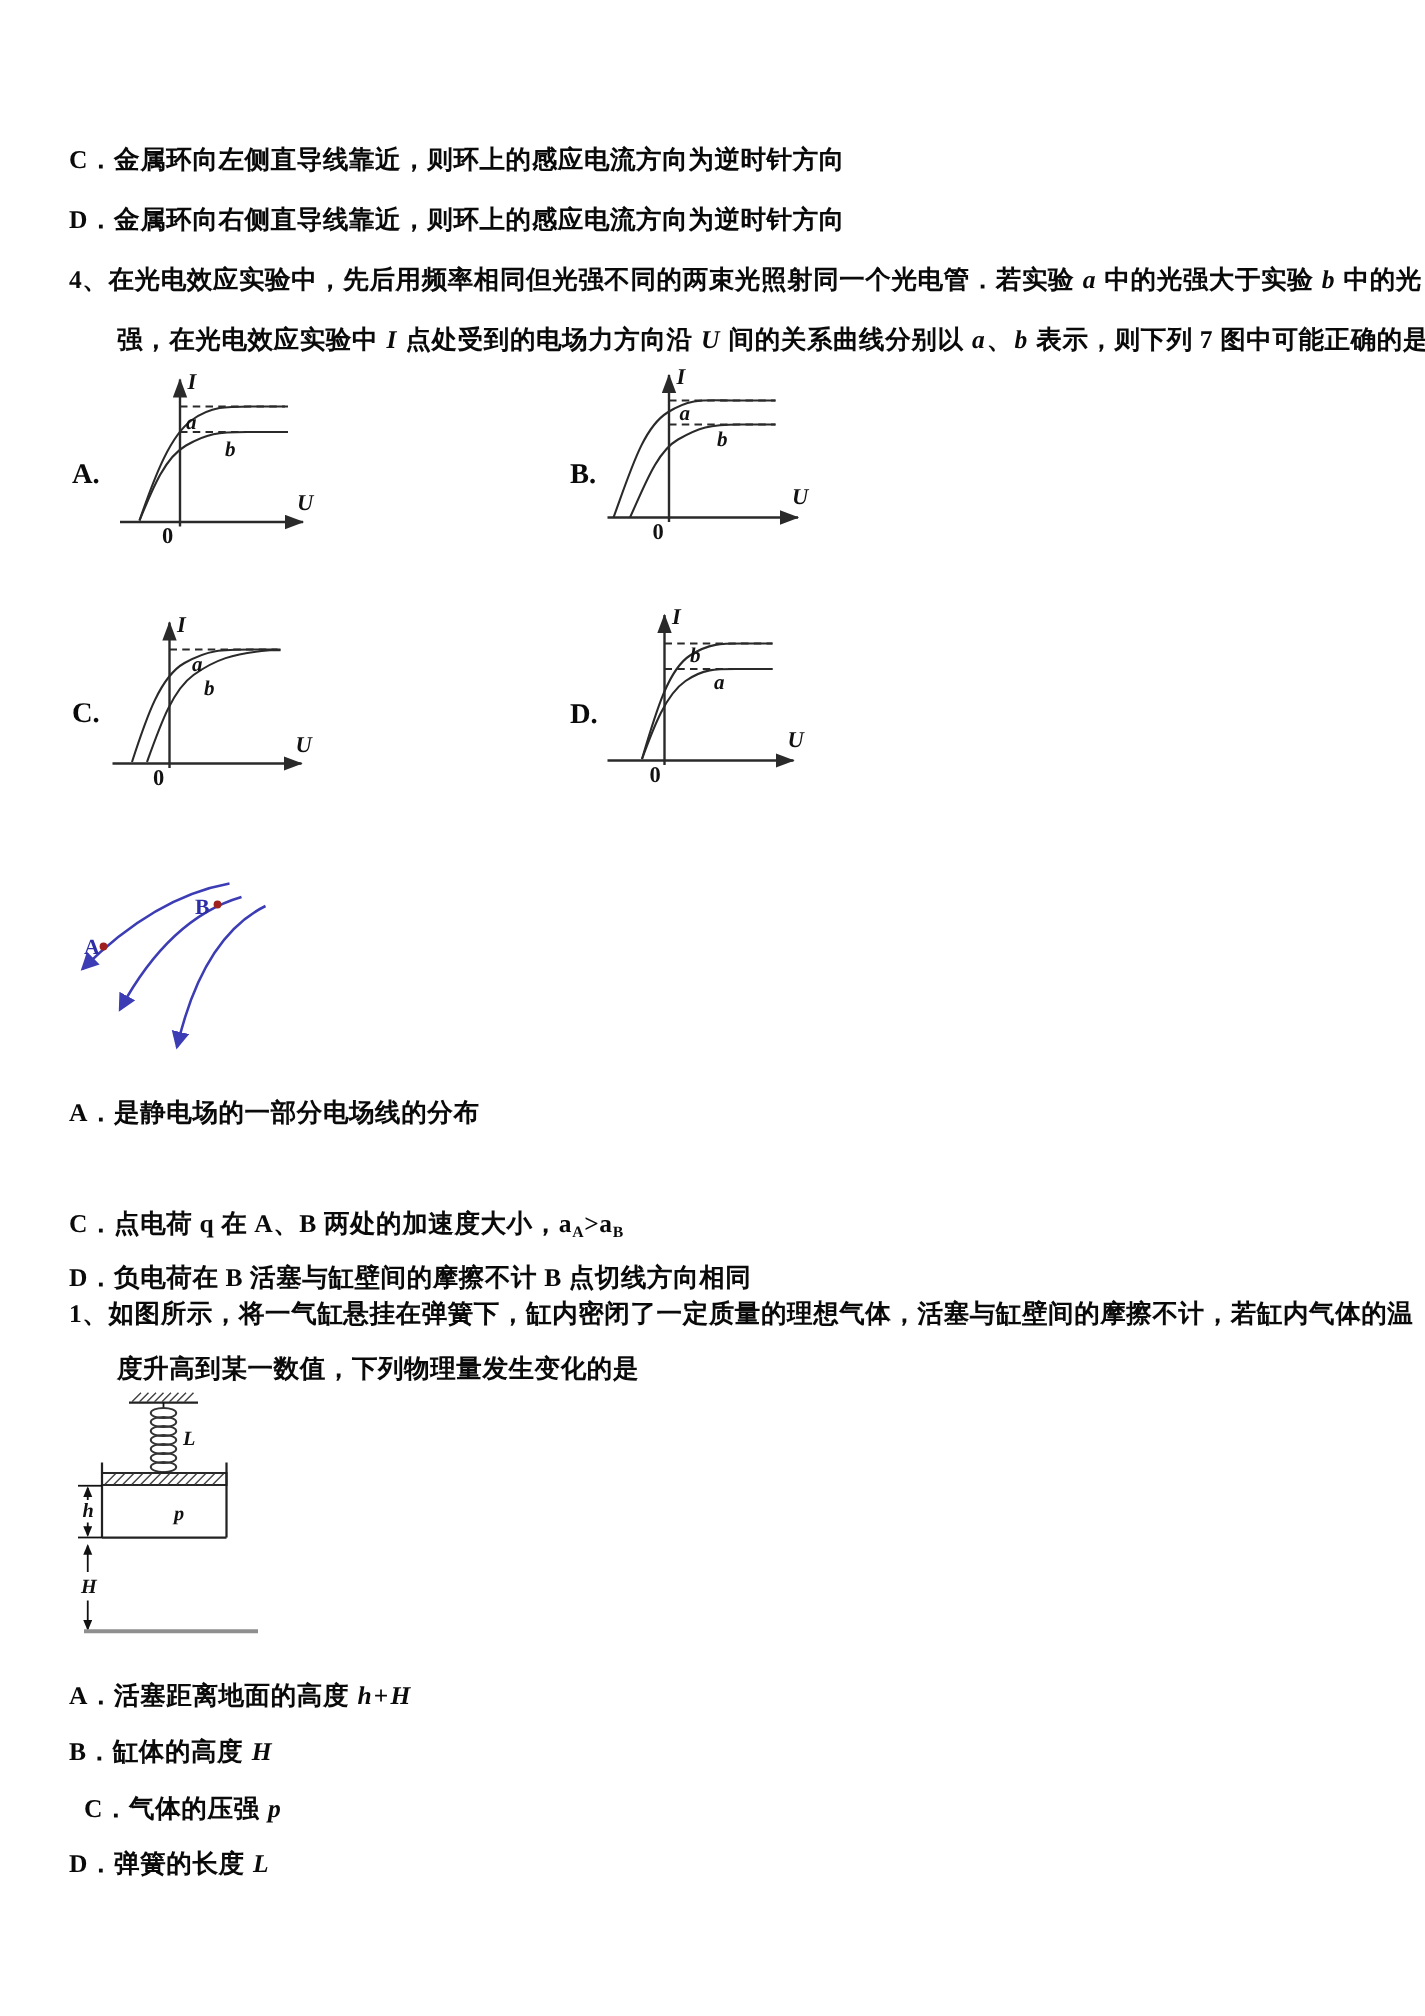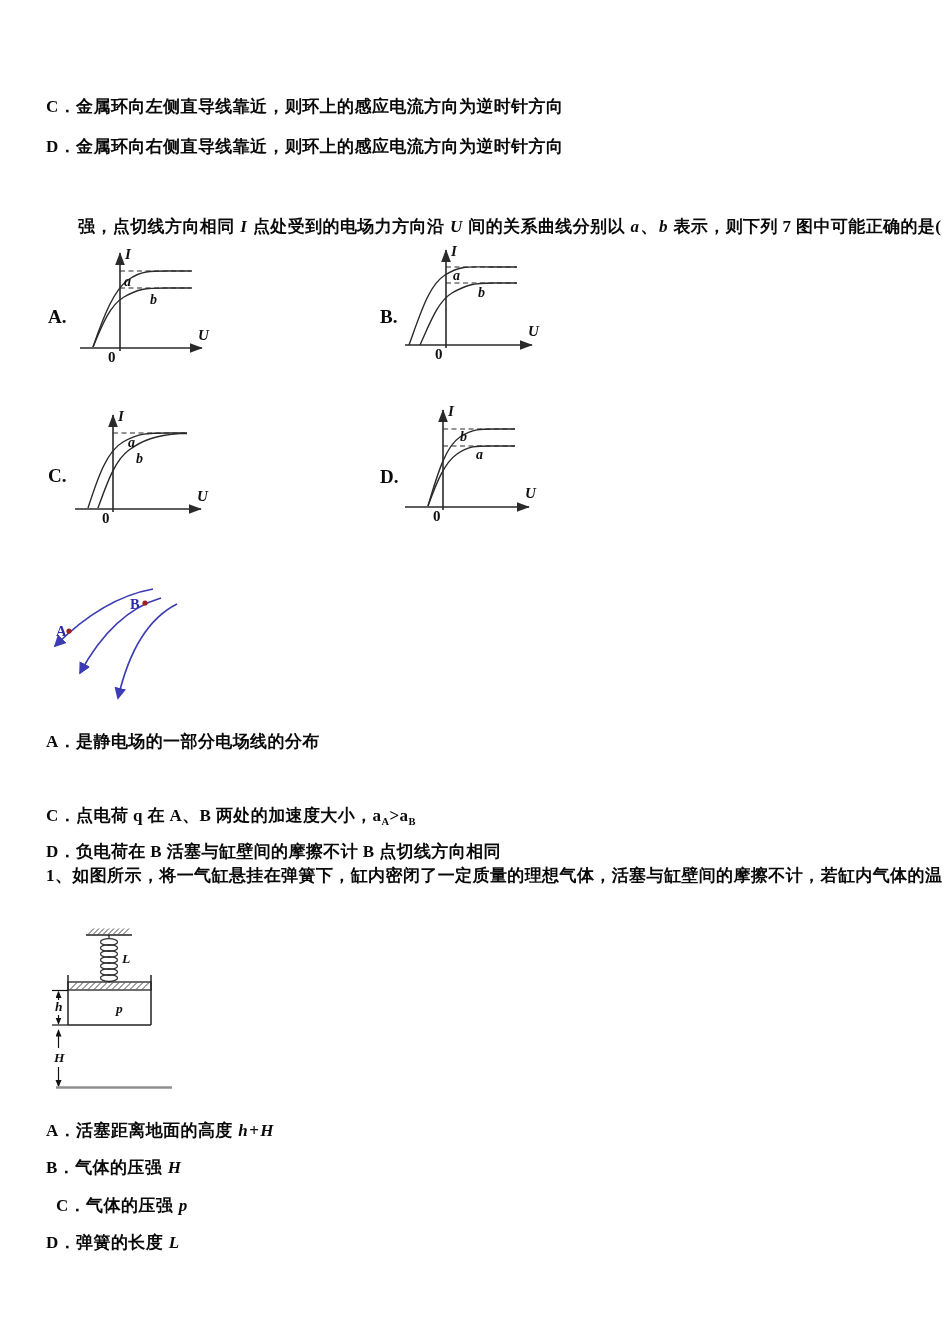--- a/index.html
+++ b/index.html
@@ -41,21 +41,22 @@
       <path d="M0,0 L6,2.5 L0,5 Z" fill="#111"></path>
     </marker>
   </defs>
 </svg>
 
 <div class="page">
 
   <div class="tline" style="left:46px;top:97px">C．金属环向左侧直导线靠近，则环上的感应电流方向为逆时针方向</div>
   <div class="tline" style="left:46px;top:137px">D．金属环向右侧直导线靠近，则环上的感应电流方向为逆时针方向</div>
 
-  <div class="tline cont" style="left:78px;top:217px"><span class="s-t">强，点切线方向相同 </span><span class="s-i">I</span><span class="s-t"> 点处受到的电场力方向沿 </span><span class="s-i">U</span><span class="s-t"> 间的关系曲线分别以 </span><span class="s-i">a</span><span class="s-t">、</span><span class="s-i">b</span><span class="s-t"> 表示，则下列 7 图中可能正确的是(　)</span></div>
+  <div class="tline" style="left:46px;top:177px"><span class="s-t">4、在光电效应实验中，先后用频率相同但光强不同的两束光照射同一个光电管．若实验 </span><span class="s-i">a</span><span class="s-t"> 中的光强大于实验 </span><span class="s-i">b</span><span class="s-t"> 中的光</span></div>
+  <div class="tline cont" style="left:78px;top:217px"><span class="s-t">强，在光电效应实验中 </span><span class="s-i">I</span><span class="s-t"> 点处受到的电场力方向沿 </span><span class="s-i">U</span><span class="s-t"> 间的关系曲线分别以 </span><span class="s-i">a</span><span class="s-t">、</span><span class="s-i">b</span><span class="s-t"> 表示，则下列 7 图中可能正确的是(　)</span></div>
 
   <div class="opt-letter" style="left:48px;top:306px">A.</div>
   <div class="opt-letter" style="left:380px;top:306px">B.</div>
   <div class="opt-letter" style="left:48px;top:465px">C.</div>
   <div class="opt-letter" style="left:380px;top:466px">D.</div>
 
   <svg class="fig" style="left:40px;top:243px" width="195" height="122" viewBox="0 0 195 122">
     <line class="gline" x1="40" y1="105" x2="162" y2="105" marker-end="url(#arrK)"></line>
     <line class="gline" x1="80" y1="108" x2="80" y2="10" marker-end="url(#arrK)"></line>
     <line class="gdash" x1="80" y1="28" x2="150" y2="28"></line>
@@ -119,20 +120,21 @@
     <circle cx="110" cy="23" r="2.6" fill="#a02020"></circle>
     <text class="pt-lab" x="21" y="56">A</text>
     <text class="pt-lab" x="95" y="29">B</text>
   </svg>
 
   <div class="tline" style="left:46px;top:732px"><span class="s-t">A．是静电场的一部分电场线的分布</span></div>
   <div class="tline" style="left:46px;top:806px"><span class="s-t">C．点电荷 q 在 A、B 两处的加速度大小，a</span><span class="s-sub">A</span><span class="s-t">&gt;a</span><span class="s-sub">B</span></div>
   <div class="tline" style="left:46px;top:842px"><span class="s-t">D．负电荷在 B 活塞与缸壁间的摩擦不计 B 点切线方向相同</span></div>
 
   <div class="tline" style="left:46px;top:866px">1、如图所示，将一气缸悬挂在弹簧下，缸内密闭了一定质量的理想气体，活塞与缸壁间的摩擦不计，若缸内气体的温</div>
+  <div class="tline cont" style="left:78px;top:903px">度升高到某一数值，下列物理量发生变化的是</div>
 
   <svg class="fig" style="left:50px;top:925px" width="140" height="170" viewBox="0 0 140 170">
 
     <line class="wall" x1="36" y1="10" x2="82" y2="10"></line>
     <path class="hatch" d="M38,9.5 l6,-6 M43,9.5 l6,-6 M48,9.5 l6,-6 M53,9.5 l6,-6 M58,9.5 l6,-6 M63,9.5 l6,-6 M68,9.5 l6,-6 M73,9.5 l6,-6"></path>
 
     <line class="dline" x1="59" y1="10" x2="59" y2="13.5"></line>
     <g stroke="#333" stroke-width="1.3" fill="none">
       <ellipse cx="59" cy="17" rx="8.5" ry="3.4"></ellipse>
       <ellipse cx="59" cy="23" rx="8.5" ry="3.4"></ellipse>
@@ -159,17 +161,17 @@
     <text class="dim-lab" x="5" y="86">h</text>
 
     <line class="dline" x1="8.5" y1="123" x2="8.5" y2="105.5" marker-end="url(#arrS)"></line>
     <line class="dline" x1="8.5" y1="142" x2="8.5" y2="161" marker-end="url(#arrS)"></line>
     <text class="dim-lab" x="4" y="137">H</text>
 
     <line x1="6" y1="162.5" x2="122" y2="162.5" stroke="#8f8f8f" stroke-width="2.6"></line>
   </svg>
 
   <div class="tline" style="left:46px;top:1121px"><span class="s-t">A．活塞距离地面的高度 </span><span class="s-i">h</span><span class="s-t">+</span><span class="s-i">H</span></div>
-  <div class="tline" style="left:46px;top:1158px"><span class="s-t">B．气体的压强 </span><span class="s-i">H</span></div>
+  <div class="tline" style="left:46px;top:1158px"><span class="s-t">B．缸体的高度 </span><span class="s-i">H</span></div>
   <div class="tline" style="left:56px;top:1196px"><span class="s-t">C．气体的压强 </span><span class="s-i">p</span></div>
   <div class="tline" style="left:46px;top:1233px"><span class="s-t">D．弹簧的长度 </span><span class="s-i">L</span></div>
 
 </div>
 
 </body></html>

